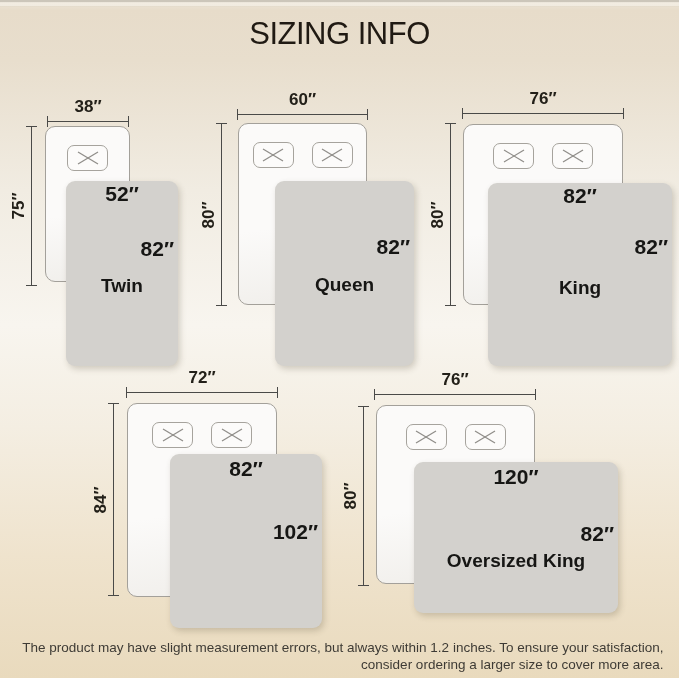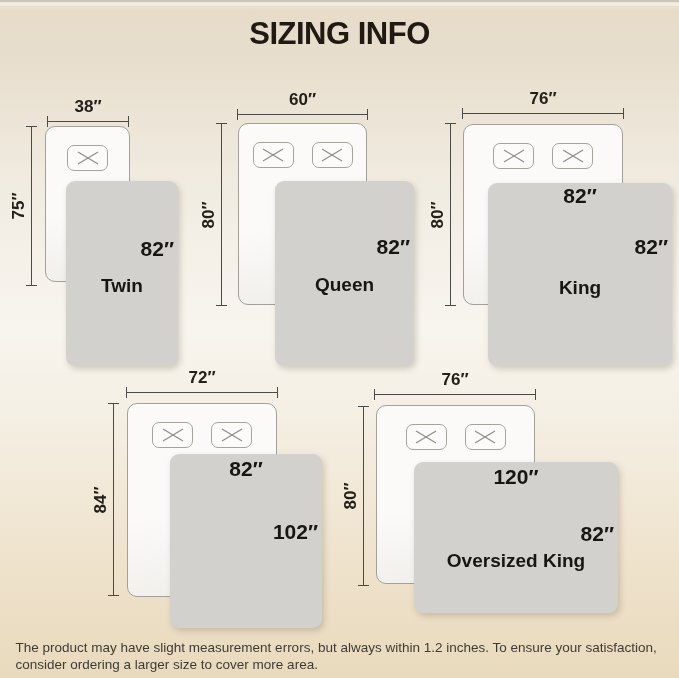--- a/index.html
+++ b/index.html
@@ -19,21 +19,21 @@
       #efe3cd 82%,
       #e9dabd 100%);
   }
   .top-edge{
     position:absolute;left:0;top:0;right:0;height:7px;
     background:linear-gradient(180deg,#ccc6ba 0%,#ccc6ba 22%,#f2ece1 38%,#f1ebe0 82%,#ded3c0 100%);
   }
   .title{
     position:absolute;top:16px;left:0;right:0;
     text-align:center;
-    font-size:31px;font-weight:bold;letter-spacing:-0.5px;
+    font-size:31px;font-weight:normal;letter-spacing:-0.5px;
     color:#201a13;
   }
   
   .dim-h{position:absolute;height:0;border-top:1.5px solid #4a4a48;}
   .dim-h::before,.dim-h::after{content:"";position:absolute;top:-6px;height:11px;width:0;border-left:1.5px solid #4a4a48;}
   .dim-h::before{left:-1px}
   .dim-h::after{right:-1px}
   .dim-h .lbl{
     position:absolute;left:50%;bottom:5px;transform:translateX(-50%);
     font-size:17px;font-weight:bold;white-space:nowrap;color:#232019;
@@ -115,21 +115,21 @@
   #ok-dimh{left:375px;top:394px;width:160px}
   #ok-dimv{left:363px;top:407px;height:178px}
   #ok-bed{left:376px;top:405px;width:159px;height:179px}
   #ok-blanket{left:414px;top:462px;width:204px;height:151px}
   #ok-blanket .w{top:4px}
   #ok-blanket .l{top:61px}
   #ok-blanket .name{top:89px;left:50%;right:auto;width:160px;transform:translateX(-50%)}
 
   .footer{
     position:absolute;top:639px;left:0;right:0;
-    text-align:left;
+    text-align:right;
     font-size:13.5px;line-height:1.28;color:#3e3b35;
   }
   .footer .inner{max-width:648px;margin:0 auto;}
 </style>
 </head>
 <body>
 
 <div id="canvas">
   <div class="top-edge"></div>
   <div class="title">SIZING INFO</div>
@@ -143,20 +143,21 @@
     </div>
     <div class="bed" id="t-bed">
       <div class="pillow">
         <svg width="24" height="14" viewBox="0 0 24 14">
             <line x1="2" y1="1" x2="22" y2="13" stroke="#8f8d89" stroke-width="1.2"></line>
             <line x1="22" y1="1" x2="2" y2="13" stroke="#8f8d89" stroke-width="1.2"></line>
           </svg>
       </div>
     </div>
     <div class="blanket" id="t-blanket">
+      <span class="w">52″</span>
       <span class="l">82″</span>
       <span class="name">Twin</span>
     </div>
   </div>
 
   <div class="diagram">
     <div class="dim-h" id="q-dimh">
       <span class="lbl">60″</span>
     </div>
     <div class="dim-v" id="q-dimv">

